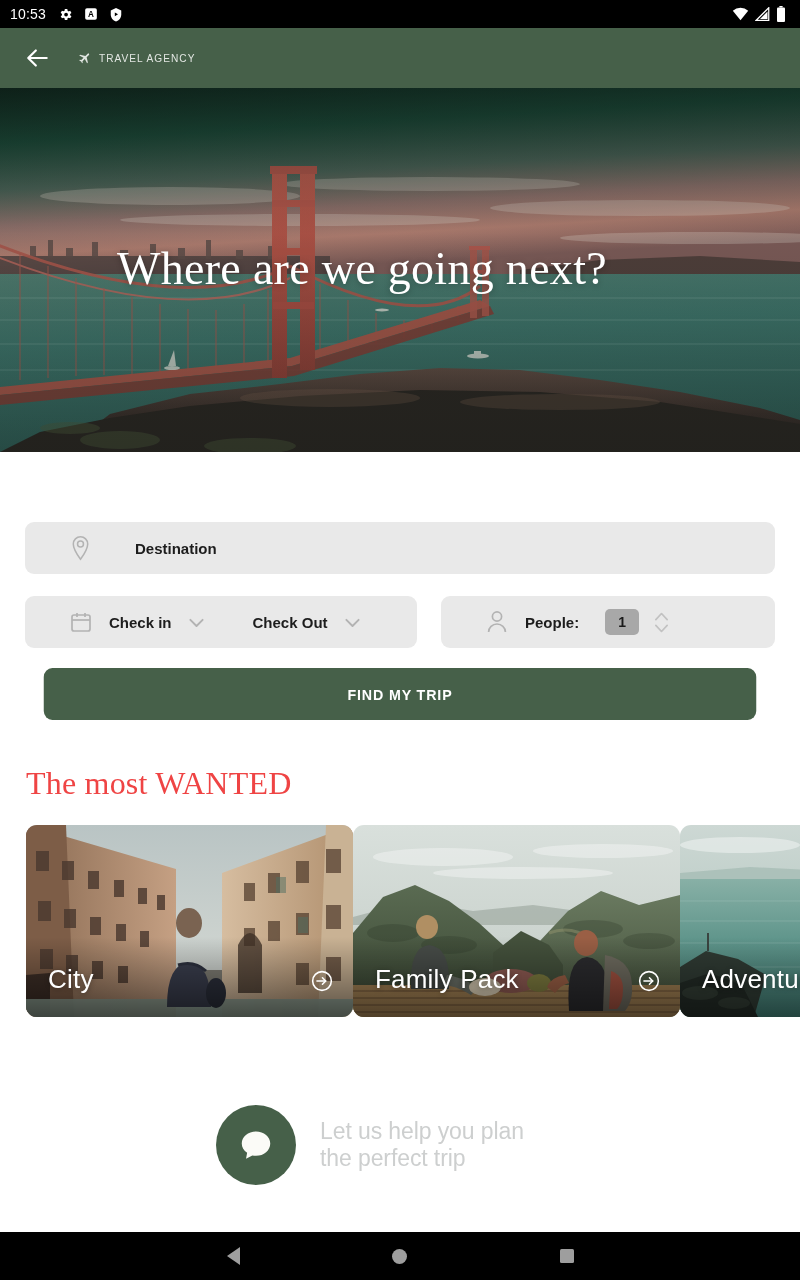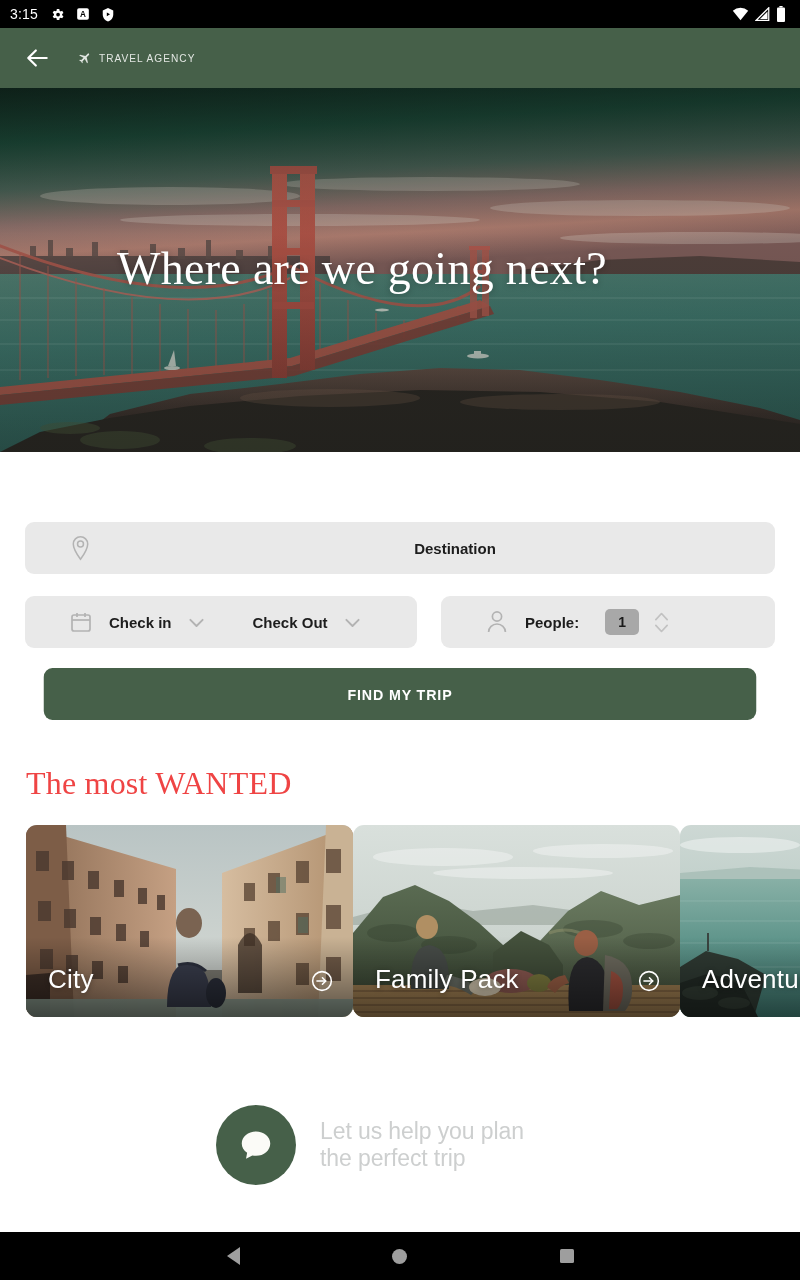--- a/index.html
+++ b/index.html
@@ -104,21 +104,20 @@
     border-radius: 9px;
     display: flex;
     align-items: center;
     height: 52px;
   }
   .field-destination {
     width: 750px;
     height: 52px;
     padding-left: 40px;
     position: relative;
-    justify-content: center;
   }
   .field-destination .fld-label {
     margin-left: 70px;
     font-size: 15px;
     font-weight: bold;
     color: #1d1d1d;
   }
   .fld-icon {
     position: absolute;
     left: 44px;
@@ -275,21 +274,21 @@
   }
   .nav-circ { width: 15px; height: 15px; border-radius: 50%; background: #9e9e9e; }
   .nav-sq { width: 14px; height: 14px; background: #9e9e9e; border-radius: 1.5px; }
 </style>
 </head>
 <body>
 
 <div id="screen">
 
   <div class="status-bar">
-    <span class="status-time">3:15</span>
+    <span class="status-time">10:53</span>
     <div class="status-left-icons">
       <svg class="sb-ico" width="15" height="15" viewBox="0 0 24 24" fill="#fff">
         <path d="M19.4 13a7.6 7.6 0 000-2l2.1-1.6-2-3.4-2.5 1a7.6 7.6 0 00-1.7-1L14.9 3h-4l-.4 2.9a7.6 7.6 0 00-1.7 1l-2.5-1-2 3.4L6.4 11a7.6 7.6 0 000 2l-2.1 1.6 2 3.4 2.5-1c.5.4 1.1.8 1.7 1l.4 2.9h4l.4-2.9c.6-.2 1.2-.6 1.7-1l2.5 1 2-3.4-2.1-1.6zM12.9 15a3 3 0 110-6 3 3 0 010 6z"></path>
       </svg>
       <svg class="sb-ico" width="14" height="14" viewBox="0 0 24 24">
         <rect x="2" y="2" width="20" height="20" rx="3" fill="#fff"></rect>
         <text x="12" y="17.5" font-size="14" font-family="Liberation Sans, sans-serif" font-weight="bold" fill="#000" text-anchor="middle">A</text>
       </svg>
       <svg class="sb-ico" width="14" height="15" viewBox="0 0 24 24" fill="#fff">
         <path d="M12 1L3 5v7c0 5.5 3.8 10.7 9 12 5.2-1.3 9-6.5 9-12V5l-9-4z"></path>

